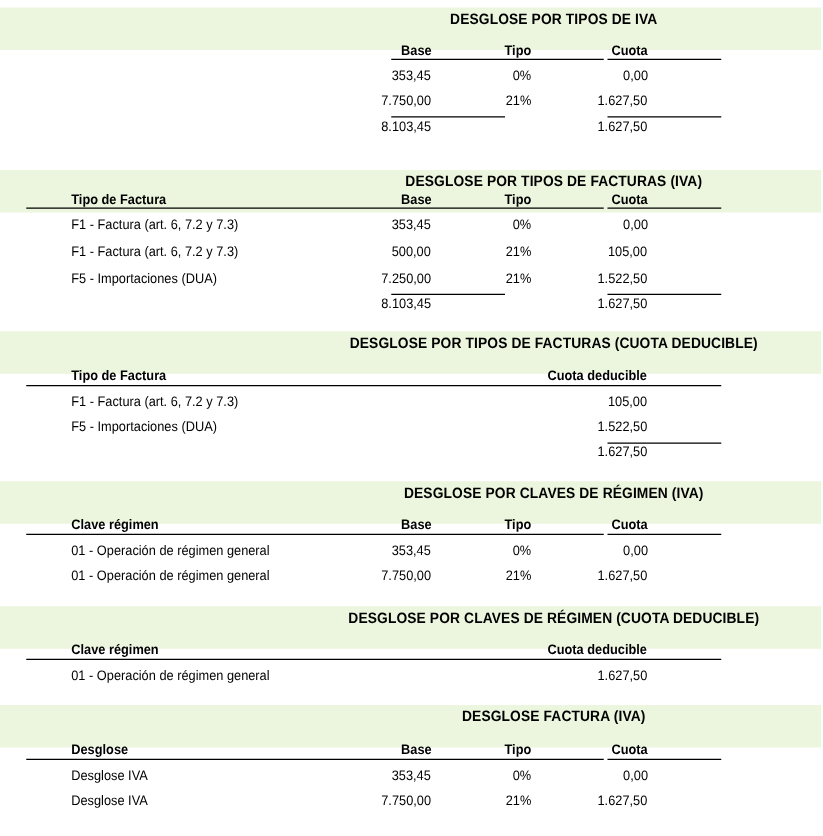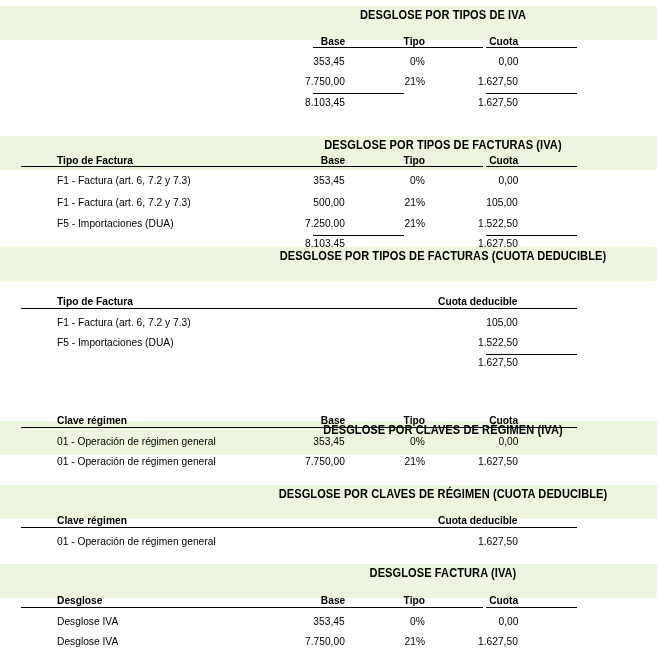--- a/index.html
+++ b/index.html
@@ -86,21 +86,21 @@
   </div>
   <div class="line" style="top:235px; left:313px; width:91px;"></div>
   <div class="line" style="top:235px; left:486px; width:91px;"></div>
   <div class="row tot" style="top:237px;">
     <div class="cell base"><span class="txt">8.103,45</span></div>
     <div class="cell cuota"><span class="txt">1.627,50</span></div>
   </div>
 </div>
 
 <div>
-  <div class="band" style="top:247px;">
+  <div class="band" style="top:265px;">
     <div class="title">DESGLOSE POR TIPOS DE FACTURAS (CUOTA DEDUCIBLE)</div>
   </div>
   <div class="row hdr" style="top:295px;">
     <div class="cell lbl"><span class="txt">Tipo de Factura</span></div>
     <div class="cell cuota"><span class="txt">Cuota deducible</span></div>
   </div>
   <div class="line" style="top:308px; left:21px; width:556px;"></div>
   <div class="row" style="top:316px;">
     <div class="cell lbl"><span class="txt">F1 - Factura (art. 6, 7.2 y 7.3)</span></div>
     <div class="cell cuota"><span class="txt">105,00</span></div>
@@ -109,21 +109,21 @@
     <div class="cell lbl"><span class="txt">F5 - Importaciones (DUA)</span></div>
     <div class="cell cuota"><span class="txt">1.522,50</span></div>
   </div>
   <div class="line" style="top:354px; left:486px; width:91px;"></div>
   <div class="row tot" style="top:356px;">
     <div class="cell cuota"><span class="txt">1.627,50</span></div>
   </div>
 </div>
 
 <div>
-  <div class="band" style="top:385px;margin-top:36px;">
+  <div class="band" style="top:385px;">
     <div class="title">DESGLOSE POR CLAVES DE RÉGIMEN (IVA)</div>
   </div>
   <div class="row hdr" style="top:414px;">
     <div class="cell lbl"><span class="txt">Clave régimen</span></div>
     <div class="cell base"><span class="txt">Base</span></div>
     <div class="cell tipo"><span class="txt">Tipo</span></div>
     <div class="cell cuota"><span class="txt">Cuota</span></div>
   </div>
   <div class="line" style="top:427px; left:21px; width:462px;"></div>
   <div class="line" style="top:427px; left:486px; width:91px;"></div>

